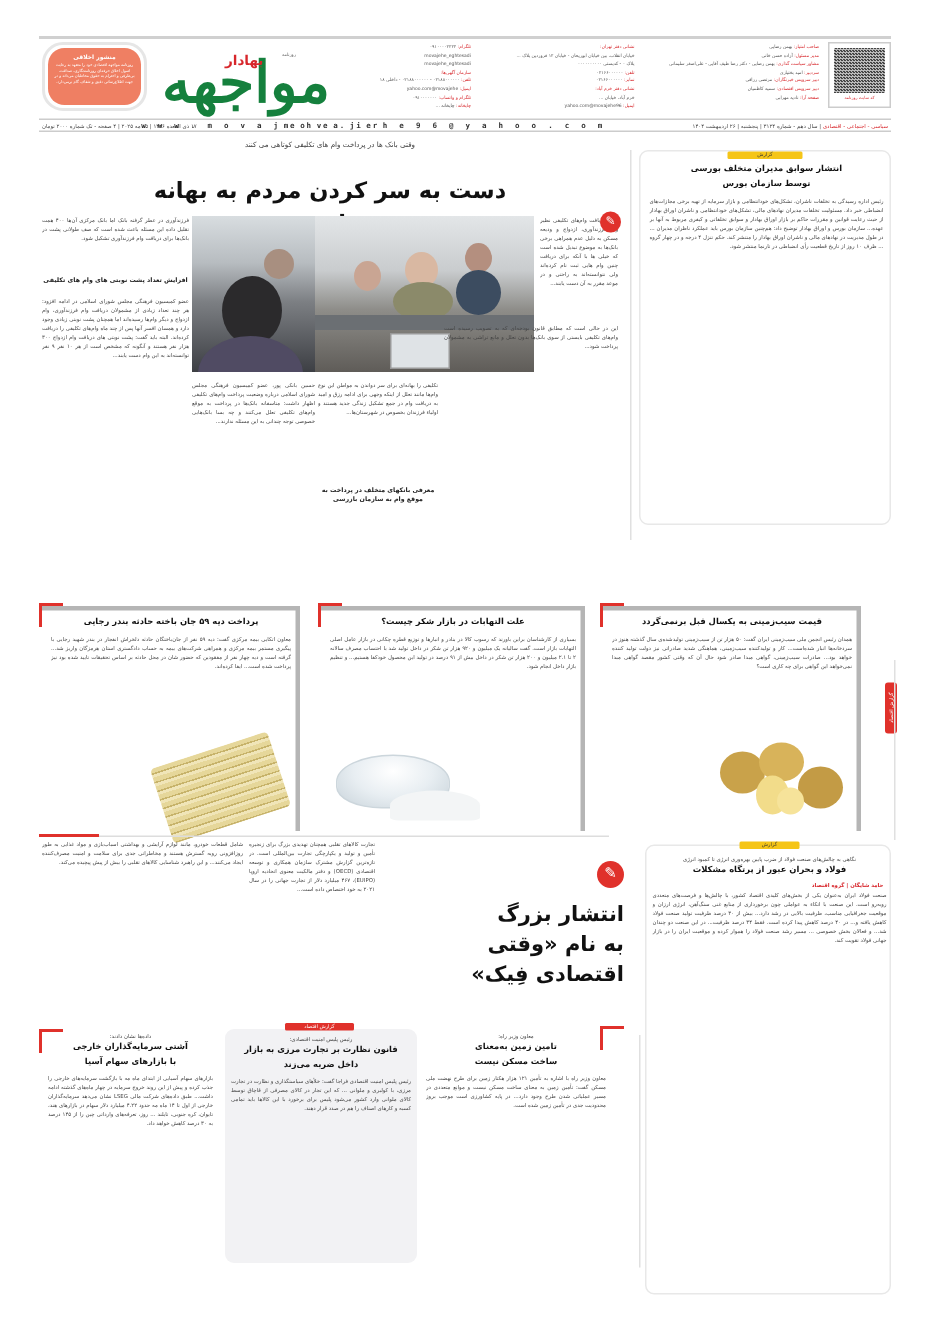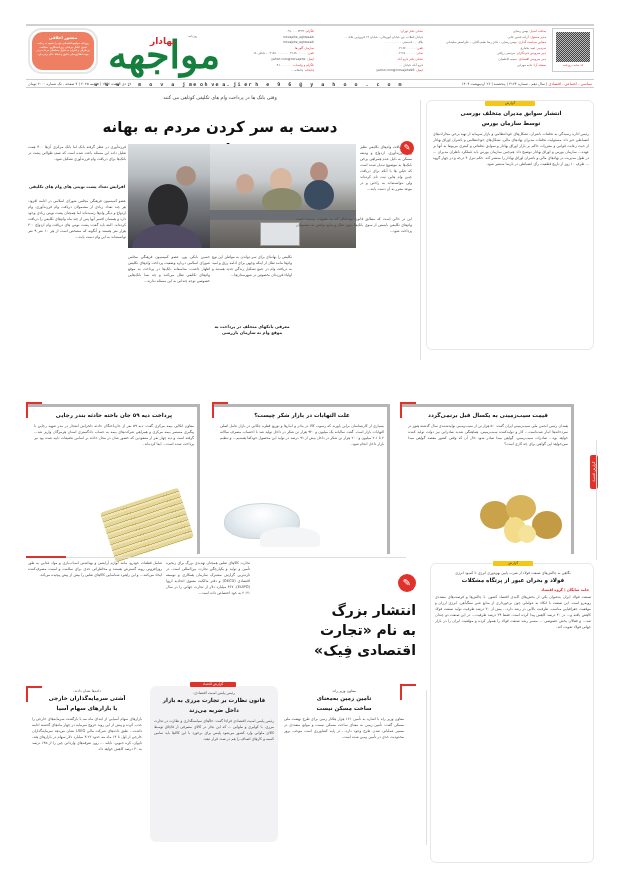--- a/index.html
+++ b/index.html
@@ -182,21 +182,21 @@
 <div class="abs vline" style="top:440px; left:596px; height:120px;"></div>
 
 <div class="abs" style="top:556px; left:26px; width:40px; height:2px; background:#e0312b;"></div>
 <div class="abs" style="top:556px; left:66px; width:340px; height:1px; top:557px; background:#ddd;"></div>
 
 <div class="abs txt" style="top:560px; left:28px; width:134px; height:116px;">شامل قطعات خودرو، مانند لوازم آرایشی و بهداشتی اسباب‌بازی و مواد غذایی به طور روزافزونی روبه گسترش هستند و مخاطراتی جدی برای سلامت و امنیت مصرف‌کننده ایجاد می‌کنند... و این راهبرد شناسایی کالاهای تقلبی را بیش از پیش پیچیده می‌کند.</div>
 <div class="abs txt" style="top:560px; left:166px; width:84px; height:116px;">تجارت کالاهای تقلبی همچنان تهدیدی بزرگ برای زنجیره تأمین و تولید و یکپارچگی تجارت بین‌المللی است. در تازه‌ترین گزارش مشترک سازمان همکاری و توسعه اقتصادی (OECD) و دفتر مالکیت معنوی اتحادیه اروپا (EUIPO)، ۴۶۷ میلیارد دلار از تجارت جهانی را در سال ۲۰۲۱ به خود اختصاص داده است...</div>
 
 <div class="abs red-dot" style="top:574px; left:398px; width:18px; height:18px; line-height:18px; font-size:10px;">✎</div>
 <div class="abs big-title" style="top:600px; left:256px; width:160px;">انتشار بزرگ</div>
-<div class="abs big-title" style="top:620px; left:256px; width:160px;">به نام «تجارت</div>
+<div class="abs big-title" style="top:620px; left:256px; width:160px;">به نام «وقتی</div>
 <div class="abs big-title" style="top:640px; left:256px; width:160px;">اقتصادی فِیک»</div>
 
 <div class="abs bracket-l" style="top:684px; left:400px;"></div>
 
 <div class="abs panel" style="top:563px; left:430px; width:164px; height:300px;">
   <div class="abs yellow-tag" style="top:-3px; left:62px; width:40px;">گزارش</div>
   <div class="abs txt" style="top:6px; left:4px; width:156px; text-align:center;">نگاهی به چالش‌های صنعت فولاد از ضرب پایین بهره‌وری انرژی تا کمبود انرژی</div>
   <div class="abs box-title" style="top:12px; left:4px; width:156px;">فولاد و بحران عبور از پرتگاه مشکلات</div>
   <div class="abs" style="top:24px; right:4px; font-size:3.6px; color:#d7262b; font-weight:bold;">حامد شایگان | گروه اقتصاد</div>
   <div class="abs txt" style="top:30px; left:4px; width:156px; height:266px;">صنعت فولاد ایران به‌عنوان یکی از بخش‌های کلیدی اقتصاد کشور، با چالش‌ها و فرصت‌های متعددی روبه‌رو است. این صنعت با اتکاء به عواملی چون برخورداری از منابع غنی سنگ‌آهن، انرژی ارزان و موقعیت جغرافیایی مناسب، ظرفیت بالایی در رشد دارد... بیش از ۳۰ درصد ظرفیت تولید صنعت فولاد کاهش یافته و... در ۴۰ درصد کاهش پیدا کرده است. فقط ۳۴ درصد ظرفیت... در این صنعت دو چندان شد... و فعالان بخش خصوصی ... مسیر رشد صنعت فولاد را هموار کرده و موقعیت ایران را در بازار جهانی فولاد تقویت کند.</div>

